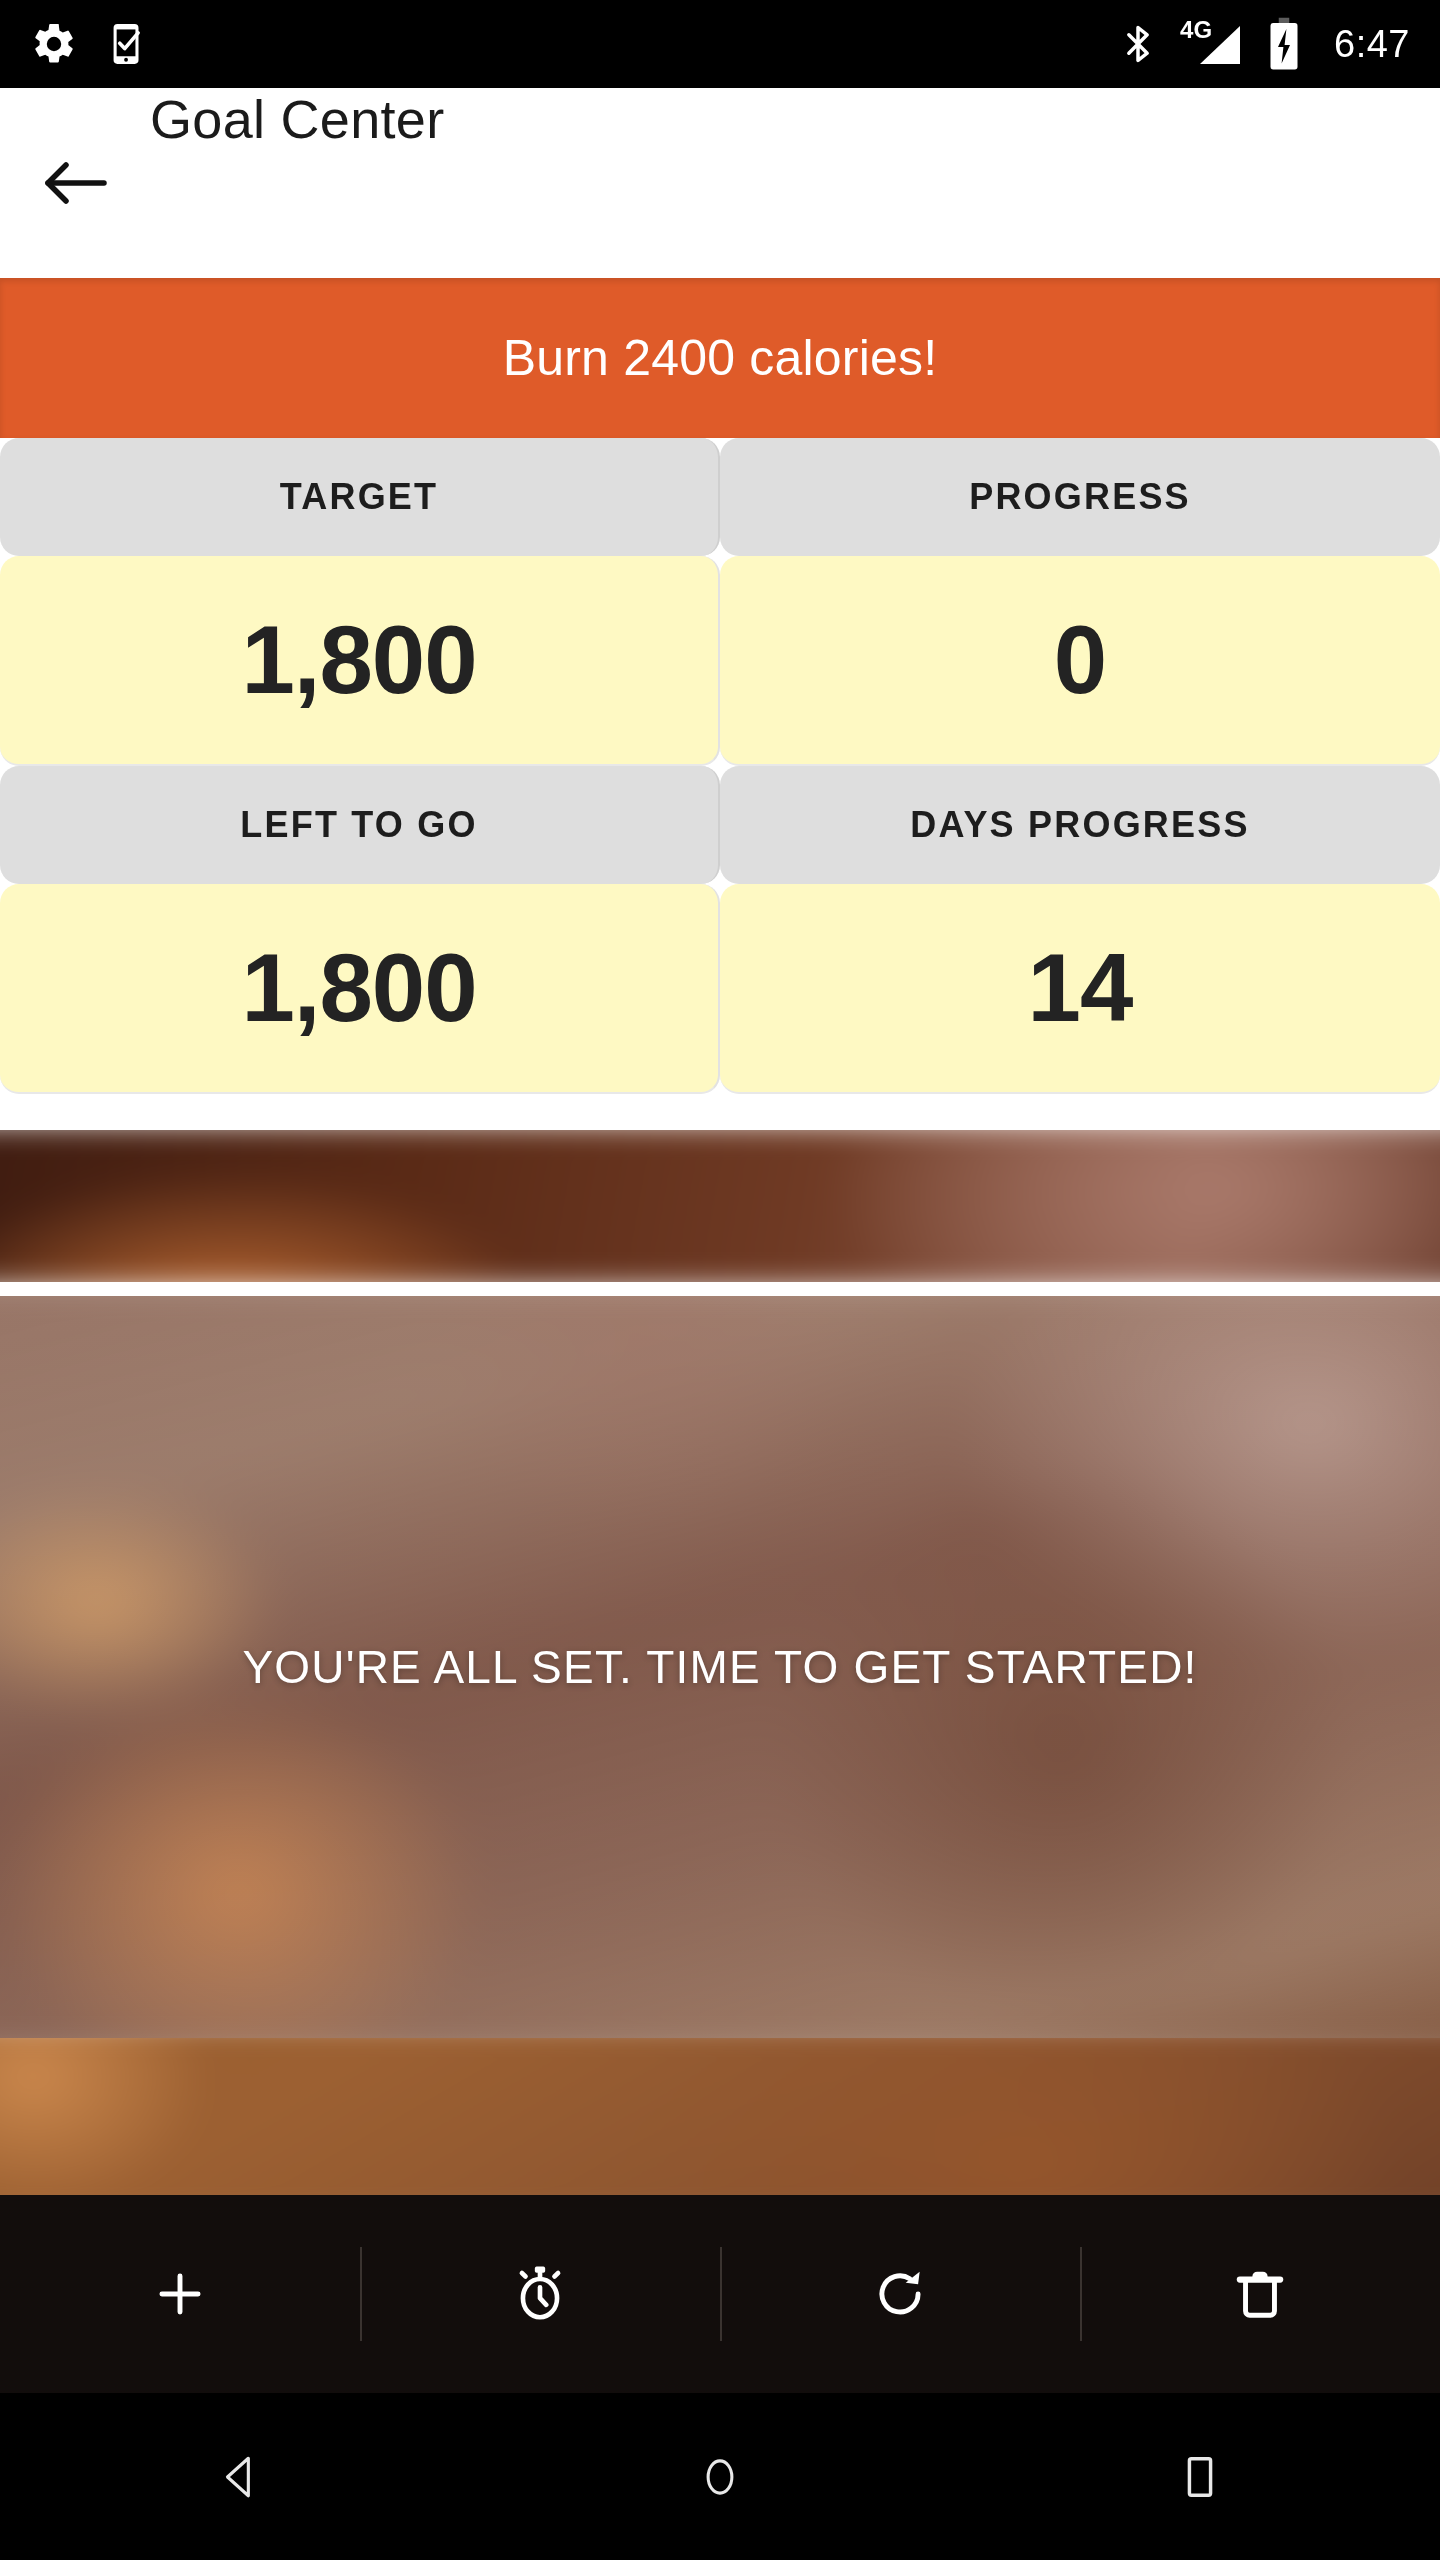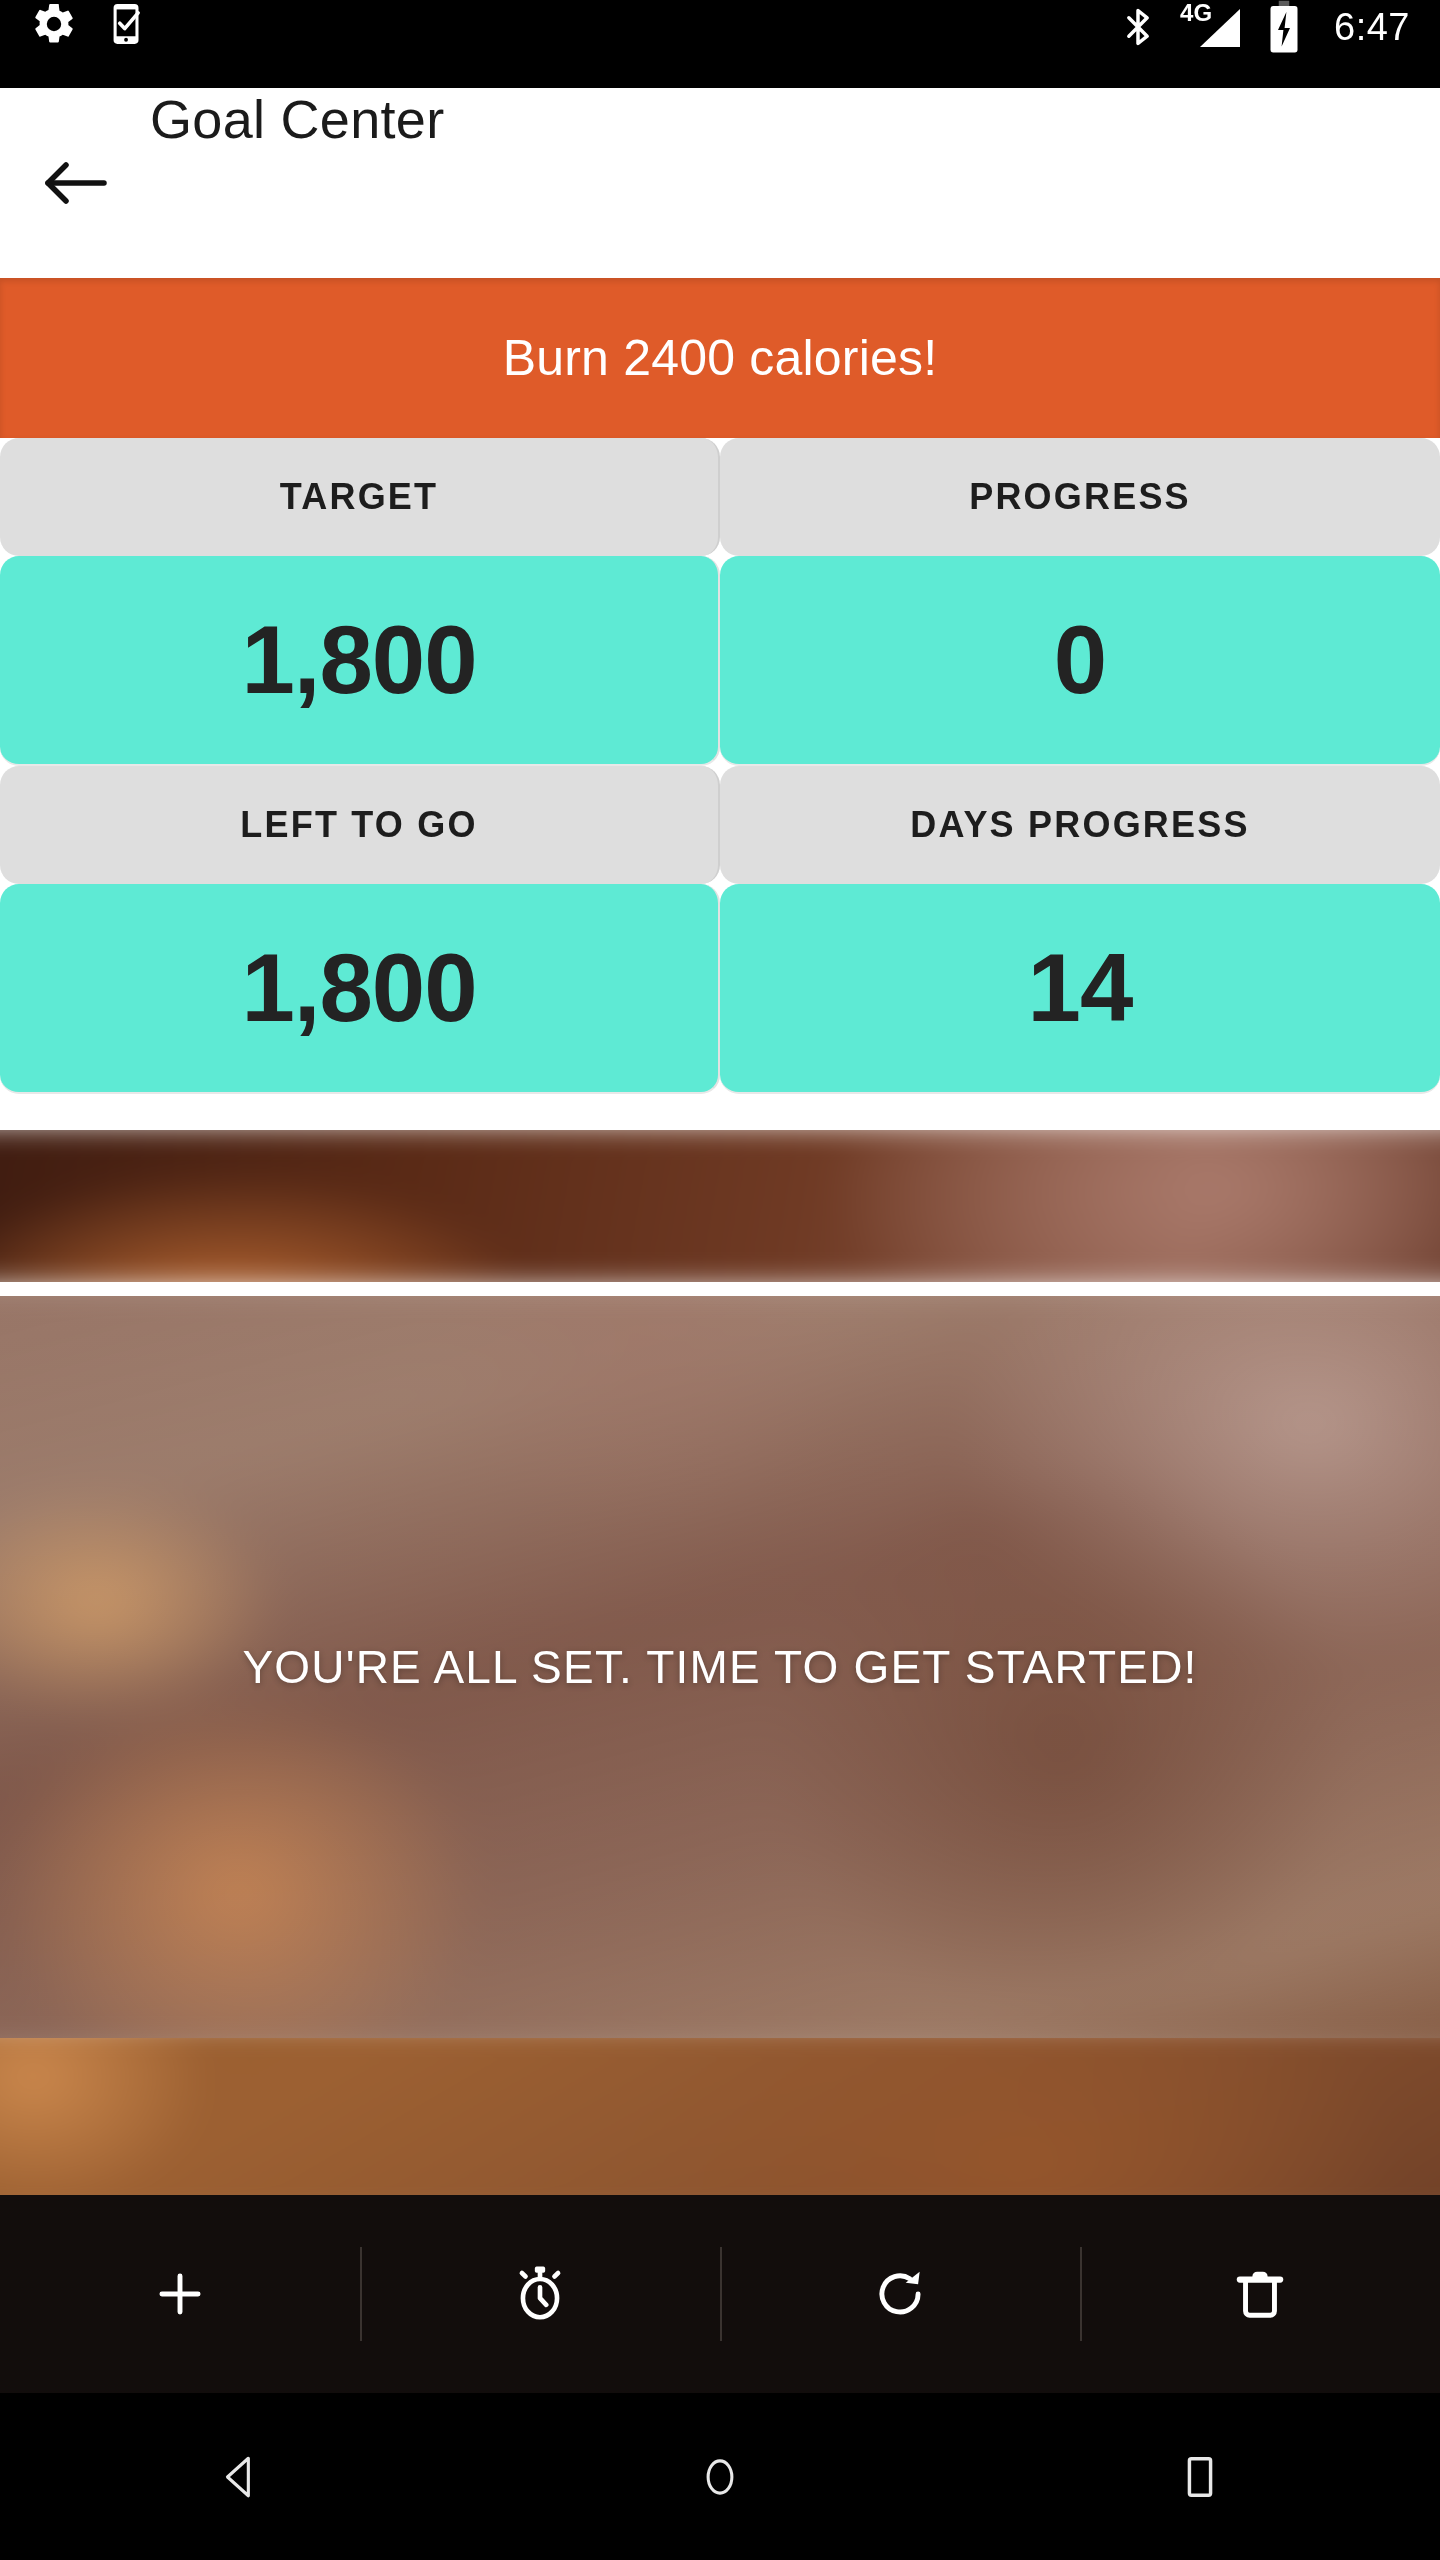--- a/index.html
+++ b/index.html
@@ -7,21 +7,21 @@
     width:1440px; height:2560px;
     background:#000;
     font-family:"Liberation Sans", sans-serif;
     overflow:hidden;
   }
   #screen { position:relative; width:1440px; height:2560px; background:#fff; }
 
   
   .statusbar{
     position:absolute; left:0; top:0; width:1440px; height:88px;
-    background:#000; display:flex; align-items:flex-start;
+    background:#000; display:flex; align-items:center;
     padding:0 30px;
     gap:10px;
   }
   .sb-left{ display:flex; align-items:center; gap:26px; }
   .sb-right{ margin-left:auto; display:flex; align-items:center; gap:22px; }
   .sb-time{ color:#fff; font-size:38px; letter-spacing:.5px; margin-left:10px; }
   .net-label{ color:#fff; font-size:24px; font-weight:bold; position:absolute; left:-2px; top:-2px; }
   .net-wrap{ position:relative; width:62px; height:52px; }
 
   
@@ -44,21 +44,21 @@
   
   .stats{ position:absolute; left:0; top:438px; width:1440px; }
   .srow{ display:flex; width:1440px; }
   .scell{ width:720px; display:flex; align-items:center; justify-content:center;border-radius:19px; }
   .labelrow .scell{
     height:118px; background:#dedede; color:#1d1d1d;
     font-size:36px; font-weight:bold; letter-spacing:2.2px;
   }
   .labelrow .scell.left{ border-right:2px solid #cfcfcf; }
   .valuerow .scell{
-    height:210px; background:#5eead4; color:#232323;
+    height:210px; background:#fef9c3; color:#232323;
     font-size:96px; font-weight:bold; letter-spacing:-1px;
     border-bottom:2px solid #e8e8e8;
   }
   .valuerow .scell.left{ border-right:2px solid #e2e2e2; }
 
   
   .photo-zone{ position:absolute; left:0; top:1119px; width:1440px; height:1076px; background:#fff;margin-top:11px; }
 
   .strip-top{
     position:absolute; left:0; top:0; width:1440px; height:152px;

